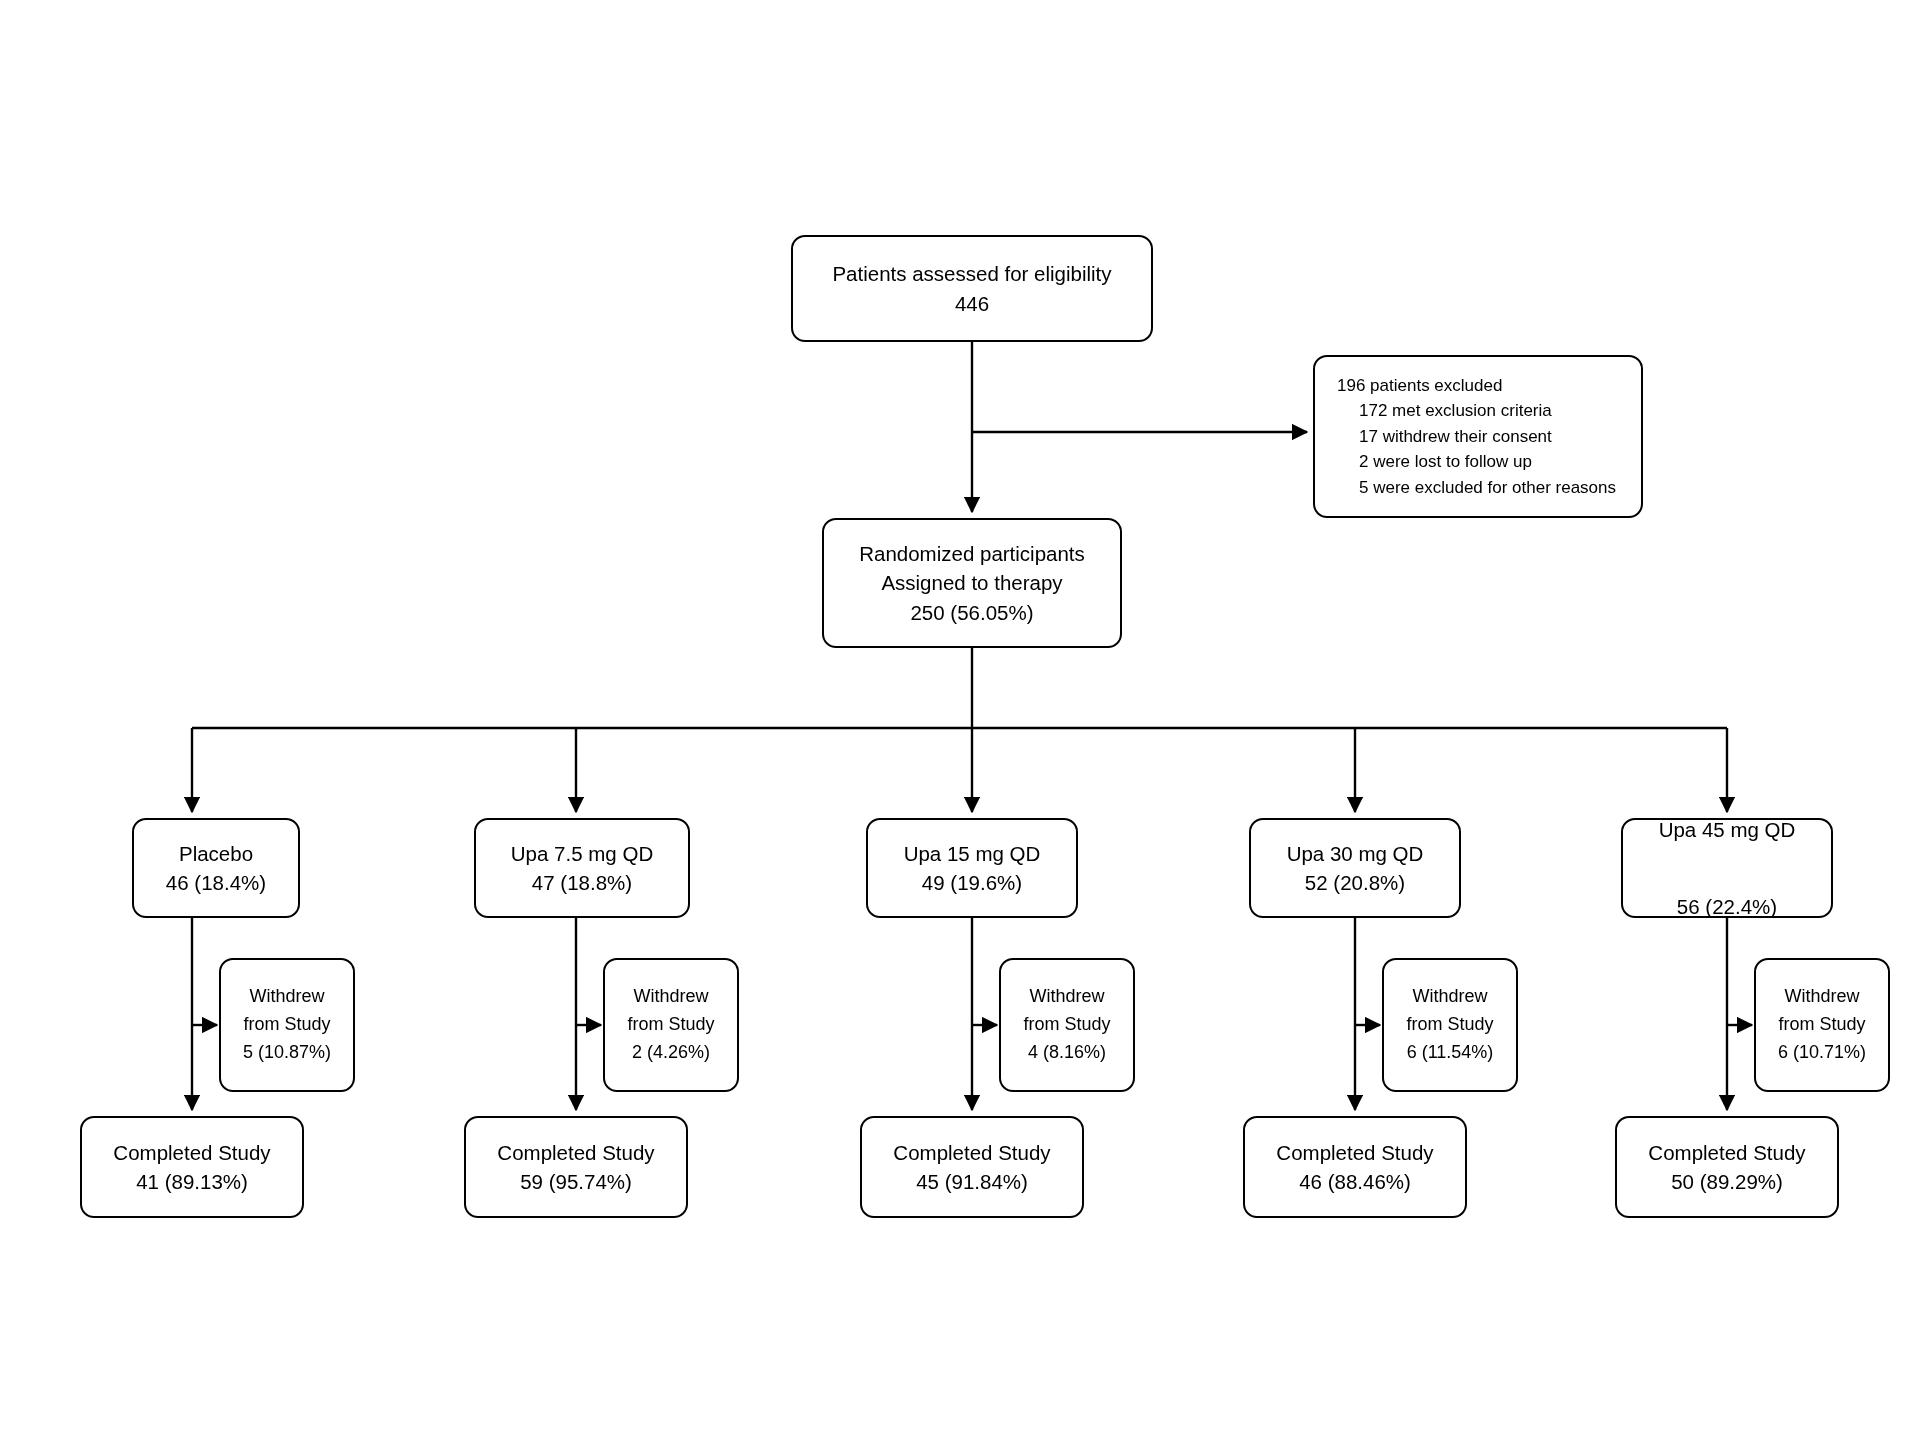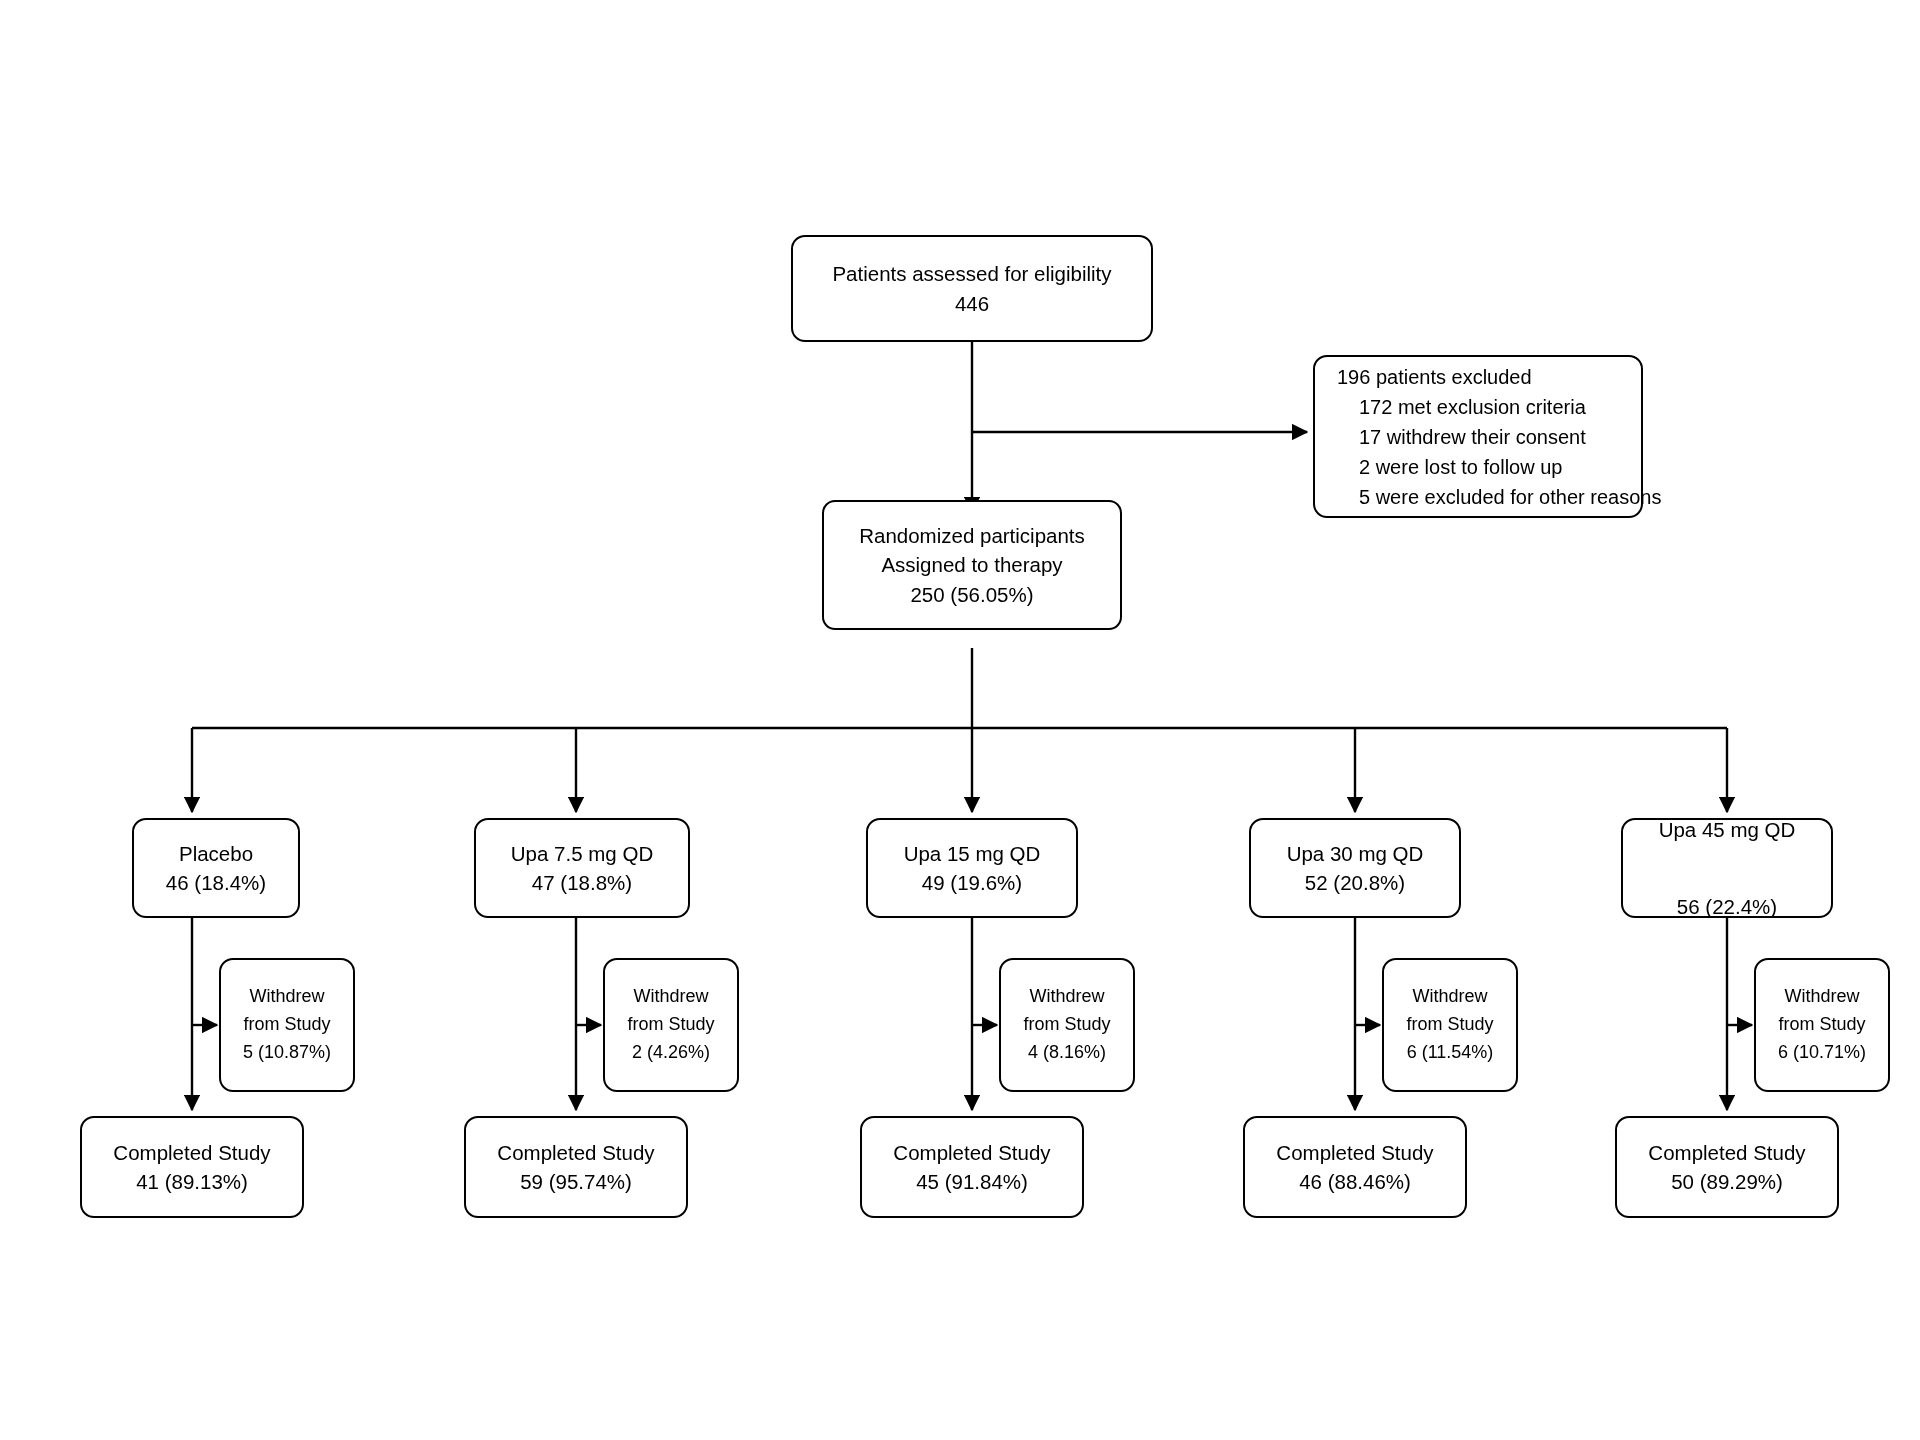--- a/index.html
+++ b/index.html
@@ -43,21 +43,21 @@
   .node .line {
     display: block;
     white-space: nowrap;
   }
   .node-lg  { font-size: 20.5px; }
   .node-sm  { font-size: 18px; line-height: 1.55; }
   .node-excl {
     align-items: flex-start;
     justify-content: center;
     text-align: left;
-    font-size: 20px;
+    font-size: 17px;
     line-height: 1.5;
     padding-left: 22px;
   }
   .node-excl .indent { padding-left: 22px; }
 </style>
 </head>
 <body>
 
 <div id="diagram-root">
 
@@ -106,21 +106,21 @@
   </div>
 
   <div class="node node-excl" style="left:1313px; top:355px; width:330px; height:163px;">
     <span class="line">196 patients excluded</span>
     <span class="line indent">172 met exclusion criteria</span>
     <span class="line indent">17 withdrew their consent</span>
     <span class="line indent">2 were lost to follow up</span>
     <span class="line indent">5 were excluded for other reasons</span>
   </div>
 
-  <div class="node node-lg" style="left:822px; top:500px; width:300px; height:130px;border-radius:13px;">
+  <div class="node node-lg" style="left:822px; top:518px; width:300px; height:130px;">
     <span class="line">Randomized participants</span>
     <span class="line">Assigned to therapy</span>
     <span class="line">250 (56.05%)</span>
   </div>
 
   <div class="node node-lg" style="left:108px; top:818px; width:168px; height:100px;margin-left:24px;">
     <span class="line">Placebo</span>
     <span class="line">46 (18.4%)</span>
   </div>
   <div class="node node-sm" style="left:219px; top:958px; width:136px; height:134px;">

